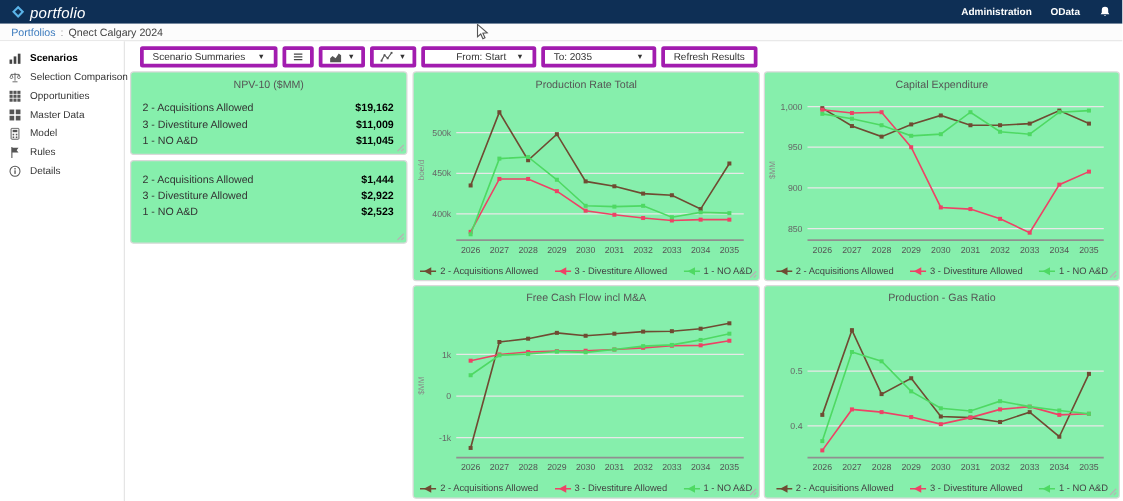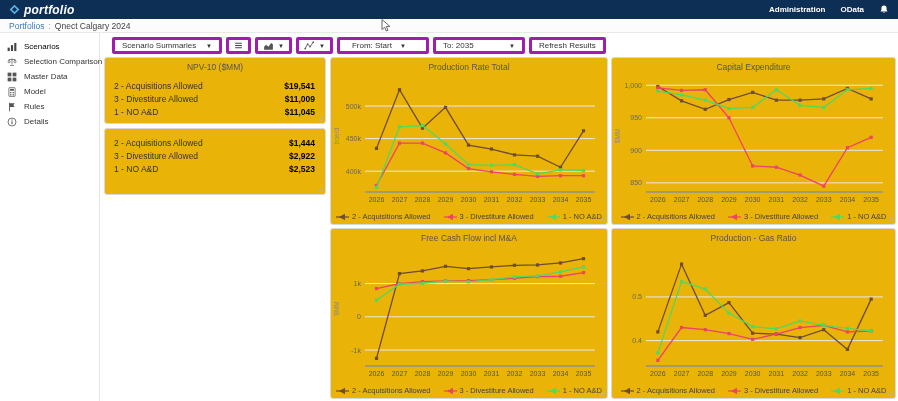--- a/index.html
+++ b/index.html
@@ -4,49 +4,49 @@
 <style>
   * { margin:0; padding:0; box-sizing:border-box; }
   body { background:#fff; }
   .screen{ position:relative; width:898px; height:401px; overflow:hidden;
            font-family:"Liberation Sans", sans-serif; background:#fff; }
 
   
   .navbar{ position:absolute; top:0; left:0; right:0; height:19px; background:#0e2f55;
            display:flex; align-items:center; justify-content:space-between; padding:0 9px; }
   .brand{ display:flex; align-items:center; gap:4px; cursor:pointer; }
-  .brand-text{ color:#fff; font-size:12px; font-style:italic; font-weight:bold; letter-spacing:.2px; }
+  .brand-text{ color:#fff; font-size:12px; font-style:italic; font-weight:normal; letter-spacing:.2px; }
   .nav-right{ display:flex; align-items:center; gap:15px; }
   .nav-link{ color:#fff; font-size:8px; font-weight:bold; cursor:pointer; }
   .bell{ display:flex; cursor:pointer; }
 
   
   .breadcrumb{ position:absolute; top:19px; left:0; right:0; height:14px; background:#fcfcfc;
                border-bottom:1px solid #e9e9e9; display:flex; align-items:center; padding:0 9px; font-size:8.5px; }
   .crumb-link{ color:#3a7abd; cursor:pointer; }
   .crumb-sep{ margin:0 4px; color:#999; }
   .crumb-current{ color:#444;text-align:center; }
 
   
   .sidebar{ position:absolute; top:33px; left:0; width:100px; bottom:0;
             border-right:1px solid #e5e5e5; background:#fff; padding-top:6px; }
   .side-item{ display:flex; align-items:center; gap:7px; height:15px; padding-left:7px;
               font-size:8px; color:#333; cursor:pointer; white-space:nowrap; }
-  .side-item.selected{ font-weight:normal; color:#000; }
+  .side-item.selected{ font-weight:bold; color:#000; }
   .side-icon{ width:10px; height:10px; display:flex; flex:none; }
 
   
   .toolbar{ position:absolute; top:37px; left:112px; display:flex; gap:4px; }
   .tbtn{ display:flex; align-items:center; height:17px; padding:0 7px; gap:8px;
          border:3px solid #a21caf; border-radius:2px; background:#fff; font-size:8px; color:#333; cursor:pointer; }
   .tbtn .caret{ font-size:6px; color:#333; }
   .tbtn.icon-only{ gap:4px; padding:0 5px; }
 
   
-  .card{ position:absolute; background:#eab308; border:1px solid #d9d9d9; border-radius:3px; }
+  .card{ position:absolute; background:#86efac; border:1px solid #d9d9d9; border-radius:3px; }
   .card-title{ text-align:center; font-size:8.5px; color:#555; padding-top:4px; }
   .sum-rows{ margin-top:7px; }
   .sum-row{ display:flex; justify-content:space-between; align-items:center;
             padding:1px 10px 1px 9px; font-size:8.5px; color:#333; height:13px; }
   .sum-val{ font-weight:bold; color:#000; }
 
   .plot{ position:absolute; left:2px; right:2px; top:15px; bottom:18px; }
   .legend{ position:absolute; left:0; right:0; bottom:3px; display:flex; justify-content:center;
            align-items:center; gap:13px; font-size:7.5px; color:#444; }
   .legend-item{ display:flex; align-items:center; gap:3px; cursor:pointer; }
@@ -101,20 +101,38 @@
         </span>
       <span>Scenarios</span>
     </div>
     <div class="side-item">
       <span class="side-icon">
           <svg viewBox="0 0 16 16" width="10" height="10">
             <path d="M8 2v10 M3.2 4h9.6 M3.2 4 1.6 8a1.9 1.9 0 0 0 3.6 0L3.6 4 M12.8 4l-1.7 4a1.9 1.9 0 0 0 3.6 0l-1.6-4 M4.8 13.5h6.4" stroke="#555" stroke-width="1.1" fill="none"></path>
           </svg>
         </span>
       <span>Selection Comparison</span>
+    </div>
+    <div class="side-item">
+      <span class="side-icon">
+          <svg viewBox="0 0 16 16" width="10" height="10">
+            <g fill="#555">
+              <rect x="1" y="1" width="4" height="4"></rect>
+              <rect x="6" y="1" width="4" height="4"></rect>
+              <rect x="11" y="1" width="4" height="4"></rect>
+              <rect x="1" y="6" width="4" height="4"></rect>
+              <rect x="6" y="6" width="4" height="4"></rect>
+              <rect x="11" y="6" width="4" height="4"></rect>
+              <rect x="1" y="11" width="4" height="4"></rect>
+              <rect x="6" y="11" width="4" height="4"></rect>
+              <rect x="11" y="11" width="4" height="4"></rect>
+            </g>
+          </svg>
+        </span>
+      <span>Opportunities</span>
     </div>
     <div class="side-item">
       <span class="side-icon">
           <svg viewBox="0 0 16 16" width="10" height="10">
             <g fill="#555">
               <rect x="1" y="1" width="6" height="6"></rect>
               <rect x="9" y="1" width="6" height="6"></rect>
               <rect x="1" y="9" width="6" height="6"></rect>
               <rect x="9" y="9" width="6" height="6"></rect>
             </g>
@@ -183,37 +201,37 @@
           <polyline points="1,12 5,5 9,9 14,2" stroke="#555" stroke-width="1.4" fill="none"></polyline>
           <g fill="#555">
             <rect x="0" y="11" width="2.4" height="2.4"></rect>
             <rect x="3.8" y="3.8" width="2.4" height="2.4"></rect>
             <rect x="7.8" y="7.8" width="2.4" height="2.4"></rect>
             <rect x="12.8" y="0.8" width="2.4" height="2.4"></rect>
           </g>
         </svg>
       <span class="caret">▼</span>
     </div>
-    <div class="tbtn" style="width:92px; justify-content:flex-start;padding-left:12px;">
+    <div class="tbtn" style="width:92px; justify-content:flex-end;padding-left:12px;">
       <span>From: Start</span>
       <span class="caret">▼</span>
     </div>
     <div class="tbtn" style="width:92px; justify-content:space-between;">
       <span>To: 2035</span>
       <span class="caret">▼</span>
     </div>
     <button class="tbtn">Refresh Results</button>
   </div>
 
   <div class="card" style="left:104px; top:57px; width:222px; height:67px;">
     <div class="card-title">NPV-10 ($MM)</div>
     <div class="sum-rows">
       <div class="sum-row">
           <span>2 - Acquisitions Allowed</span>
-          <span class="sum-val">$19,541</span>
+          <span class="sum-val">$19,162</span>
         </div>
       <div class="sum-row">
           <span>3 - Divestiture Allowed</span>
           <span class="sum-val">$11,009</span>
         </div>
       <div class="sum-row">
           <span>1 - NO A&amp;D</span>
           <span class="sum-val">$11,045</span>
         </div>
     </div>

